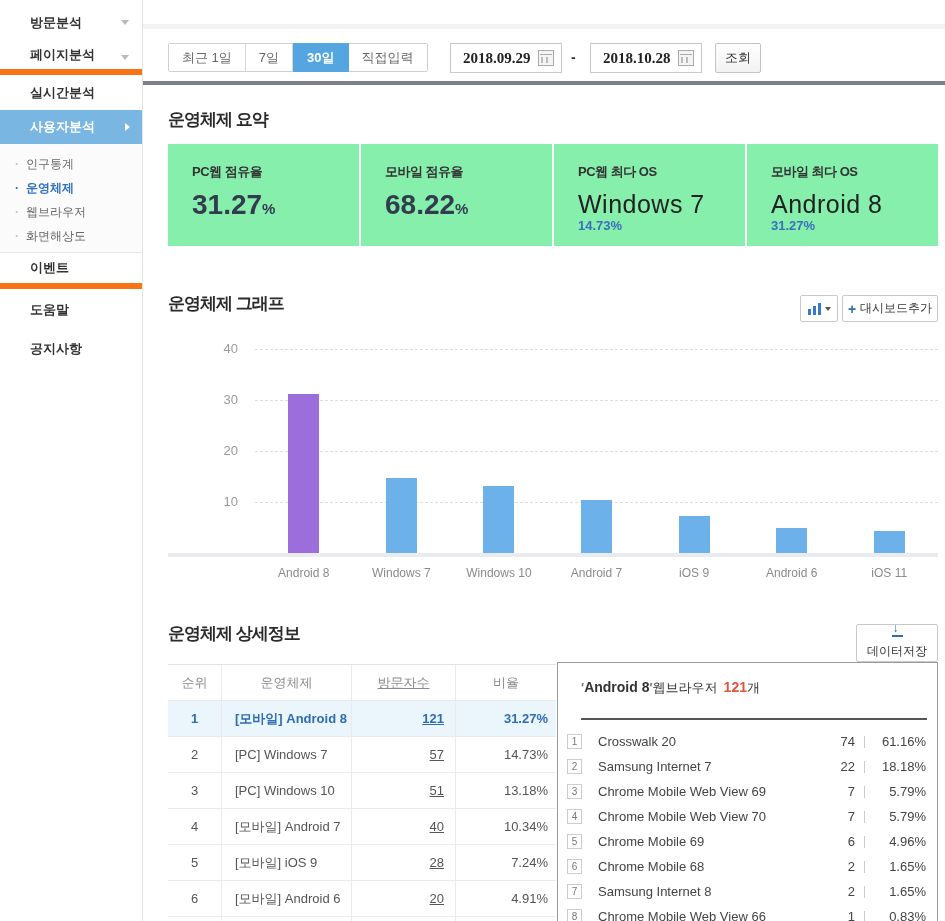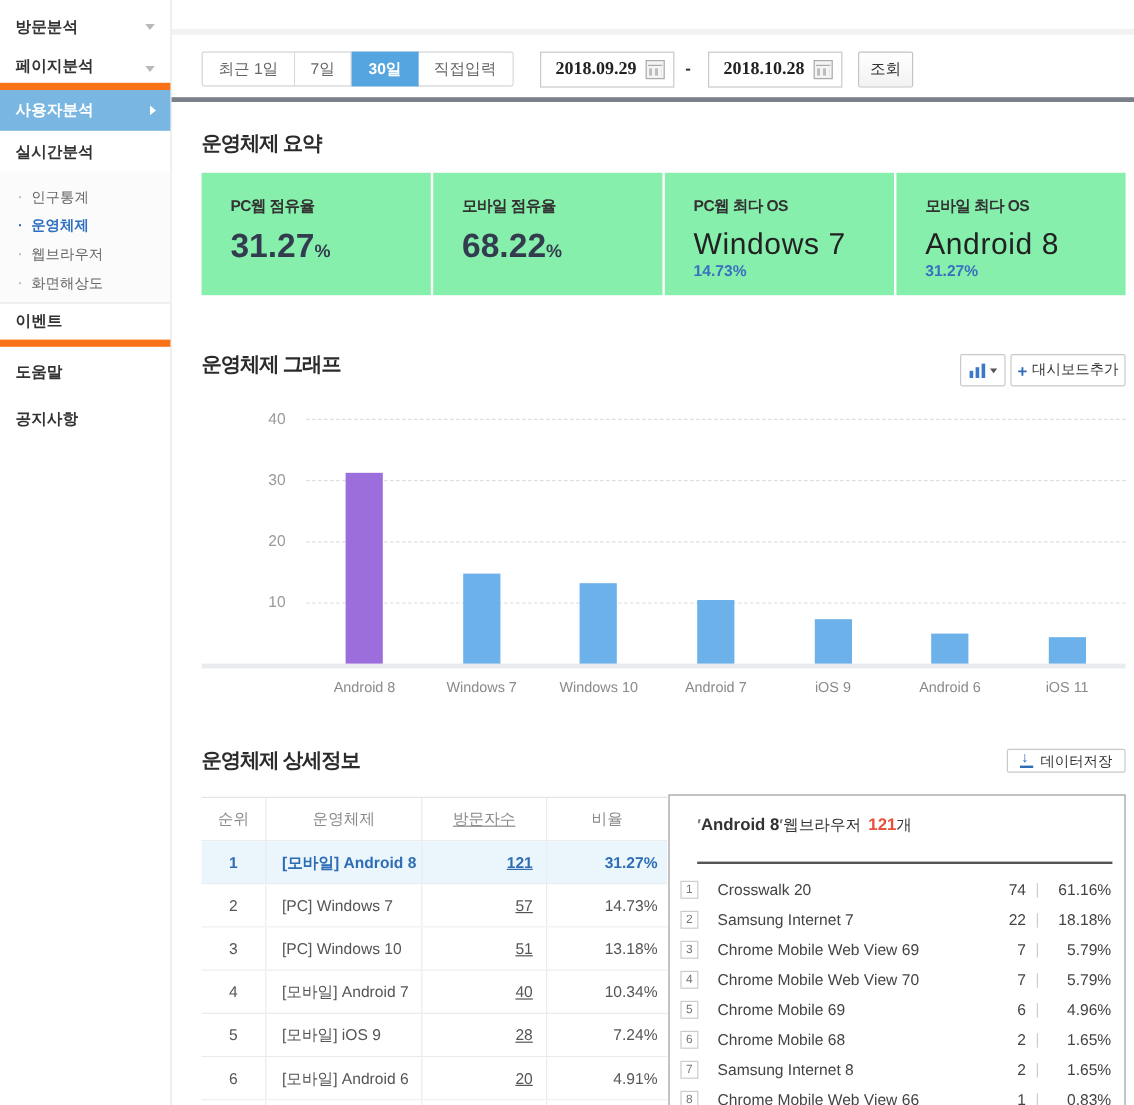--- a/index.html
+++ b/index.html
@@ -5,21 +5,21 @@
   * { margin:0; padding:0; box-sizing:border-box; }
   html,body { width:945px; height:921px; overflow:hidden; background:#fff;
               font-family:"Liberation Sans","DejaVu Sans",sans-serif; }
   #page { position:relative; width:945px; height:921px; background:#fff; }
 
   
   #sidebar { position:absolute; left:0; top:0; width:143px; height:100%;
              background:#fff; border-right:1px solid #e4e4e4; }
   #sidebar .strip { height:5px; }
   .side-item { position:relative; height:35px; display:flex; align-items:center;
-               padding-left:13px; font-size:13px; font-weight:bold; color:#333; cursor:pointer; }
+               padding-left:30px; font-size:13px; font-weight:bold; color:#333; cursor:pointer; }
   .side-item.divider-below { border-bottom:6px solid #f97316; }
   .side-item .chev { position:absolute; right:13px; top:15px; width:0; height:0;
                      border-left:4px solid transparent; border-right:4px solid transparent;
                      border-top:5px solid #b9b9b9; }
   .side-item.selected { background:#79b7e2; color:#fff; height:34px; }
   .side-item .chev-r { position:absolute; right:12px; top:13px; width:0; height:0;
                        border-top:4px solid transparent; border-bottom:4px solid transparent;
                        border-left:5px solid #fff; }
   #submenu { background:#fbfbfb; border-bottom:1px solid #e8e8e8; padding:8px 0 4px; }
   .sub-item { height:24px; display:flex; align-items:center; padding-left:15px;
@@ -86,23 +86,23 @@
   .ytick { position:absolute; left:0; width:70px; text-align:right; font-size:13px; color:#9a9a9a; }
   .gridline { position:absolute; left:87px; right:0; border-top:1px dashed #dedede; }
   #baseline { position:absolute; left:0; right:0; top:211px; height:4px; background:#e9ebee; }
   #bars { position:absolute; left:87px; right:0; top:7px; height:204px; display:flex; }
   .bar-col { flex:1; display:flex; align-items:flex-end; justify-content:center; }
   .bar { width:31px; }
   #cats { position:absolute; left:87px; right:0; top:224px; display:flex; }
   .cat { flex:1; text-align:center; font-size:12px; color:#8a8a8a; }
 
   
-  #save-btn { position:absolute; right:7px; top:600px; height:20px; padding:0 10px;
+  #save-btn { position:absolute; right:7px; top:600px; height:38px; padding:0 10px;
               border:1px solid #c9c9c9; border-radius:2px; background:#fff; font-size:12px; color:#333;
-              display:flex; align-items:center; gap:6px; cursor:pointer; }
+              display:flex; align-items:center; gap:6px; cursor:pointer;flex-direction:column; }
   .dl-icon { width:11px; height:12px; position:relative; display:inline-block; }
   .dl-icon:before { content:"↓"; position:absolute; left:1px; top:-4px; color:#2e6db4; font-weight:bold; font-size:12px; }
   .dl-icon:after { content:""; position:absolute; left:0; right:0; bottom:0; height:2px; background:#2e6db4; }
 
   
   #detail-table { position:absolute; left:25px; top:640px; width:388px;
                   border-top:1px solid #e3e3e3; font-size:13px; }
   .t-row { display:flex; height:36px; border-bottom:1px solid #ebebeb; background:#fff; }
   .t-row.highlight { background:#eaf5fc; }
   .t-cell { display:flex; align-items:center; border-right:1px solid #ebebeb; color:#555; }
@@ -141,26 +141,26 @@
     <div class="strip"></div>
     <div id="sidebar-top">
         <div class="side-item">
           <span class="lbl">방문분석</span>
           <span class="chev"></span>
         </div>
         <div class="side-item divider-below">
           <span class="lbl">페이지분석</span>
           <span class="chev"></span>
         </div>
+        <div class="side-item">
+          <span class="lbl">실시간분석</span>
+        </div>
         <div class="side-item selected">
           <span class="lbl">사용자분석</span>
           <span class="chev-r"></span>
-        </div>
-        <div class="side-item">
-          <span class="lbl">실시간분석</span>
         </div>
       </div>
     <div id="submenu">
         <div class="sub-item">
           <span class="dot">·</span>
           <span>인구통계</span>
         </div>
         <div class="sub-item selected">
           <span class="dot">·</span>
           <span>운영체제</span>

